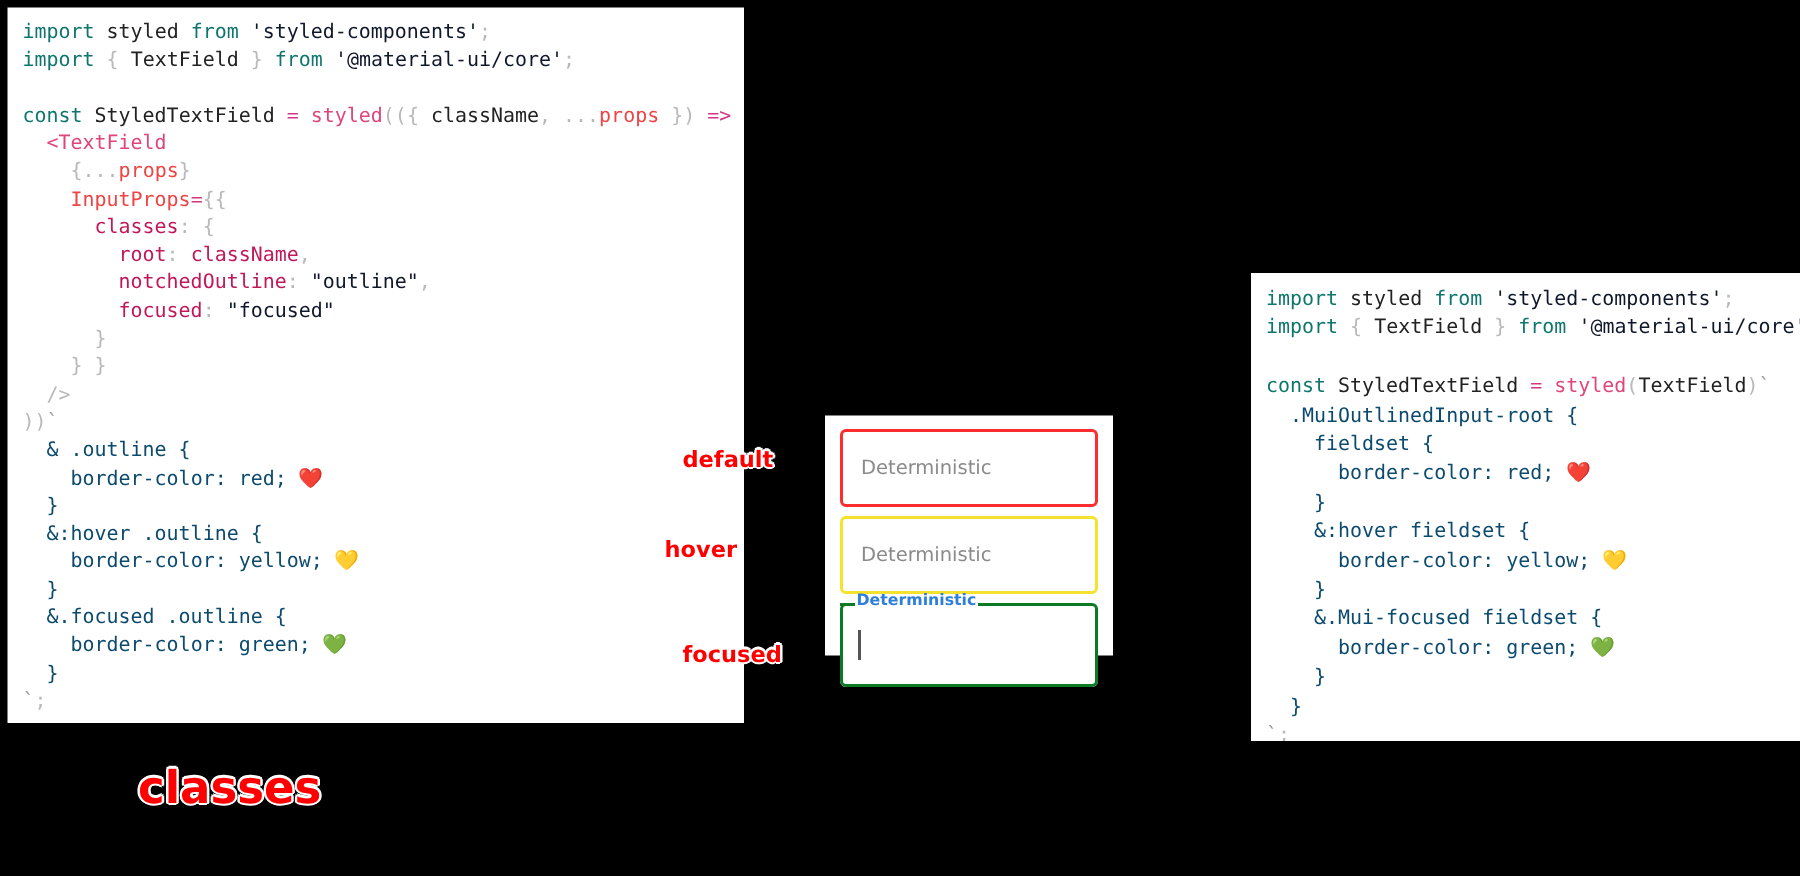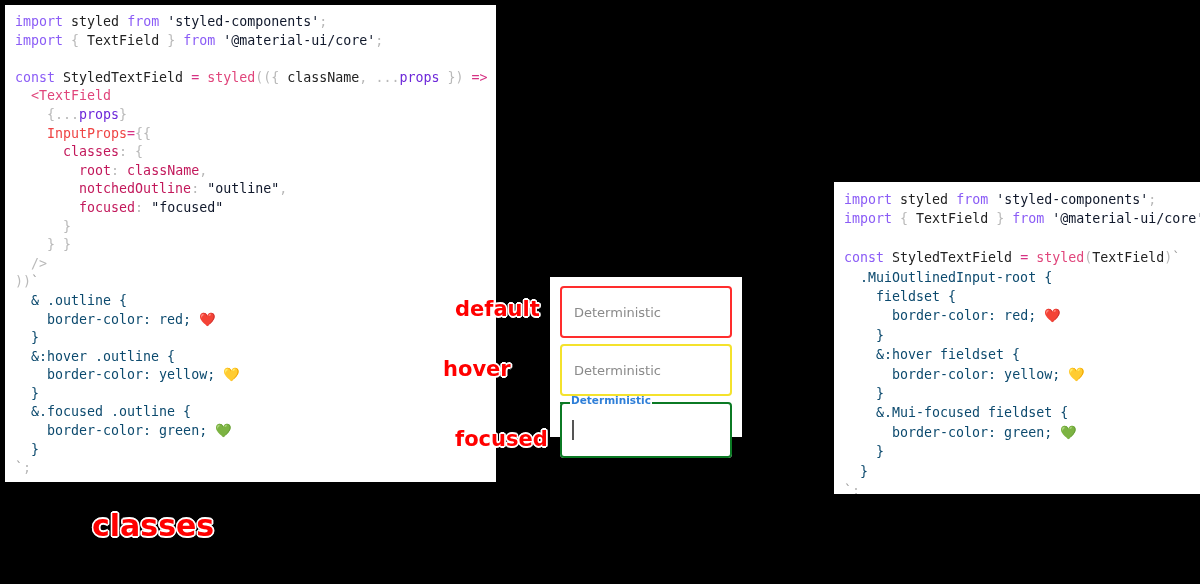--- a/index.html
+++ b/index.html
@@ -26,29 +26,29 @@
     padding: 8px 10px;
   }
   .code-panel pre {
     margin: 0;
     font-family: "DejaVu Sans Mono", monospace;
     white-space: pre;
   }
   .code-line { display: block; white-space: pre; }
 
   
-  .tok-kw       { color: #8b5cf6; }          
+  .tok-kw       { color: #0f766e; }          
   .tok-ident    { color: #222222; }          
   .tok-str      { color: #0f172a; }          
   .tok-punct    { color: #b9b9b9; }          
   .tok-op       { color: #d63384; }          
   .tok-fn       { color: #e0457b; }          
   .tok-prop     { color: #c2185b; }          
   .tok-attr     { color: #ef4444; }          
-  .tok-var      { color: #6d28d9; }          
+  .tok-var      { color: #ef4444; }          
   .tok-css      { color: #0c4a6e; }          
   .tok-tick     { color: #999999; }
 
   
   #panel-classes {
     left: 5px; top: 5px;
     width: 491px; height: 477px;
   }
   #panel-classes pre { font-size: 13.3px; line-height: 18.6px; }
 
@@ -134,21 +134,21 @@
   .anno {
     position: absolute;
     font-family: "DejaVu Sans", sans-serif;
     font-weight: bold;
     color: #ff0000;
     white-space: nowrap;
     text-shadow:
        1.6px 0 0 #fff, -1.6px 0 0 #fff, 0 1.6px 0 #fff, 0 -1.6px 0 #fff,
        1.2px 1.2px 0 #fff, -1.2px 1.2px 0 #fff, 1.2px -1.2px 0 #fff, -1.2px -1.2px 0 #fff;
   }
-  .anno.state { font-size: 21px; }
+  .anno.state { font-size: 15px; }
   #anno-default { left: 455px; top: 297px; }
   #anno-hover   { left: 443px; top: 357px; }
   #anno-focused { left: 455px; top: 427px; }
 
   .anno.big { font-size: 30px; }
   #anno-classes { left: 92px;  top: 508px; }
   #anno-globals { left: 915px; top: 517px; }
 
   .emoji { font-family: "DejaVu Sans", sans-serif; }
 </style>

